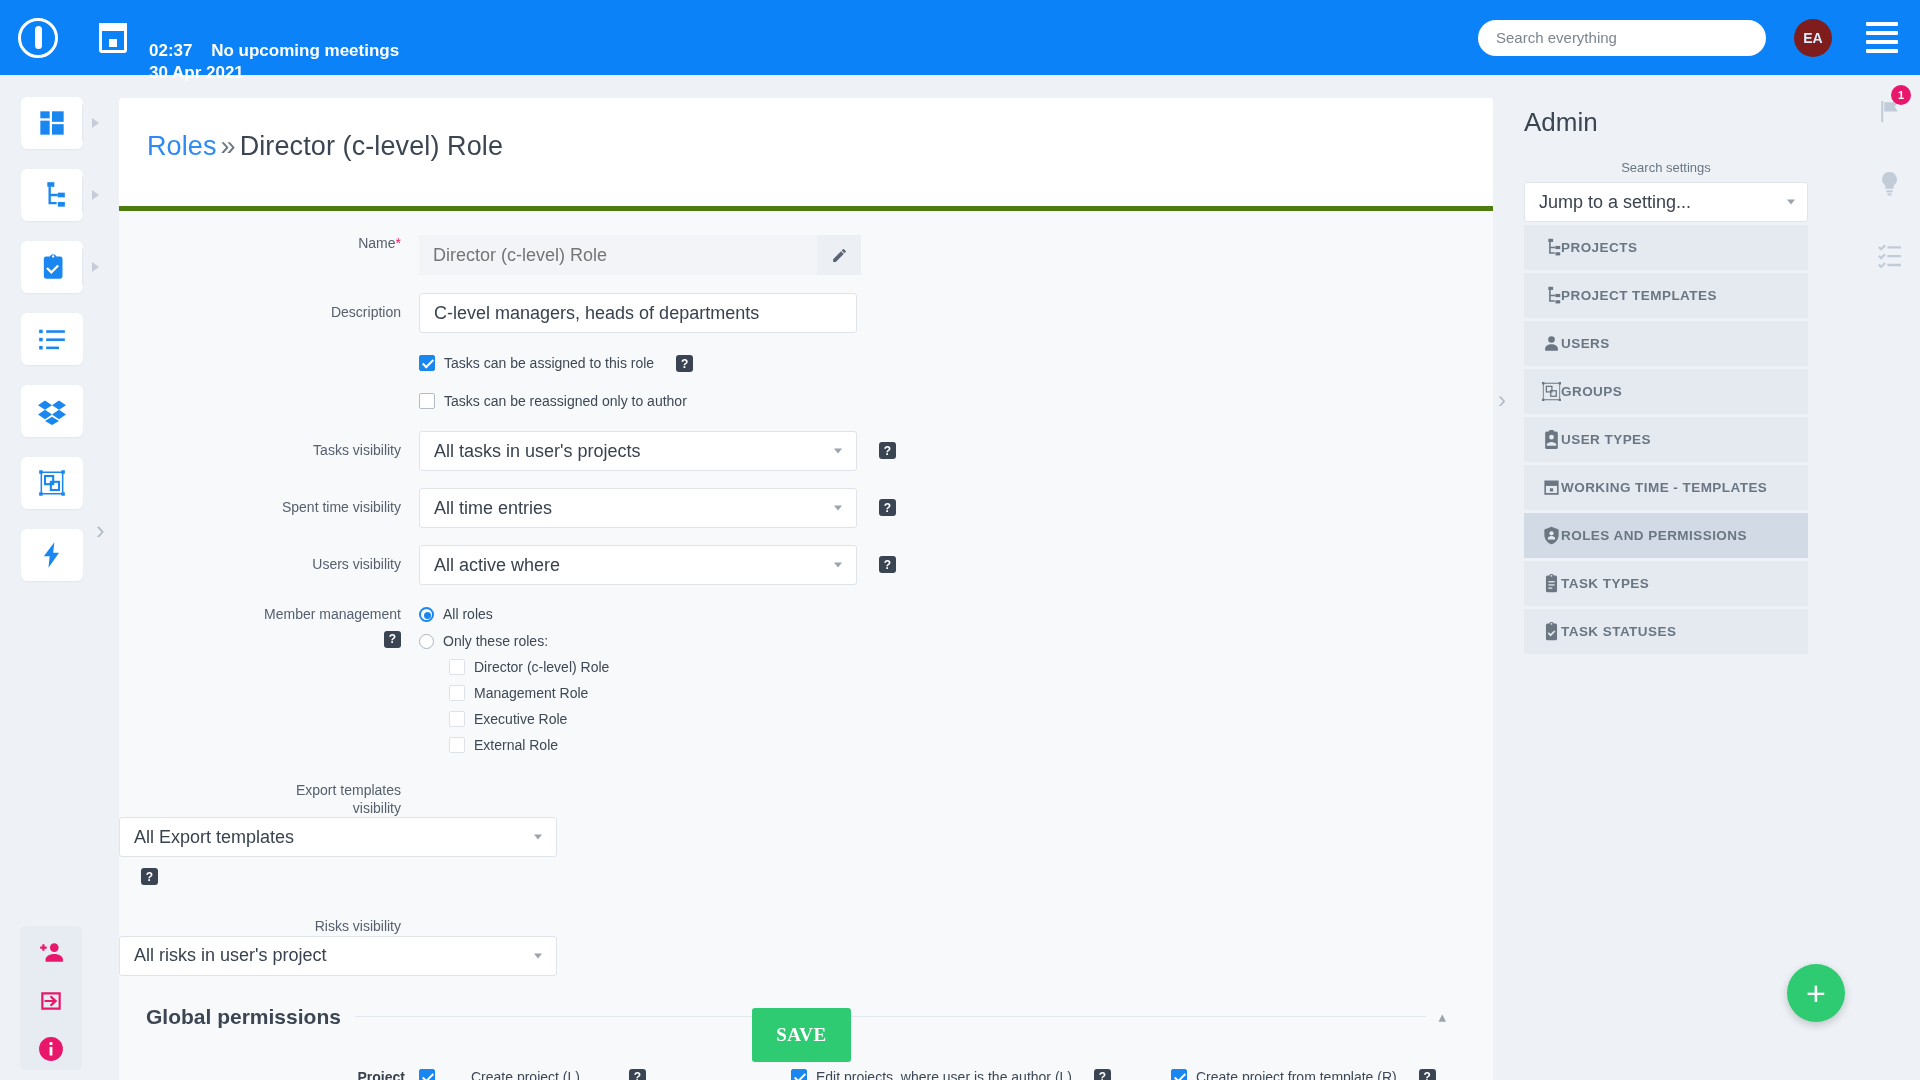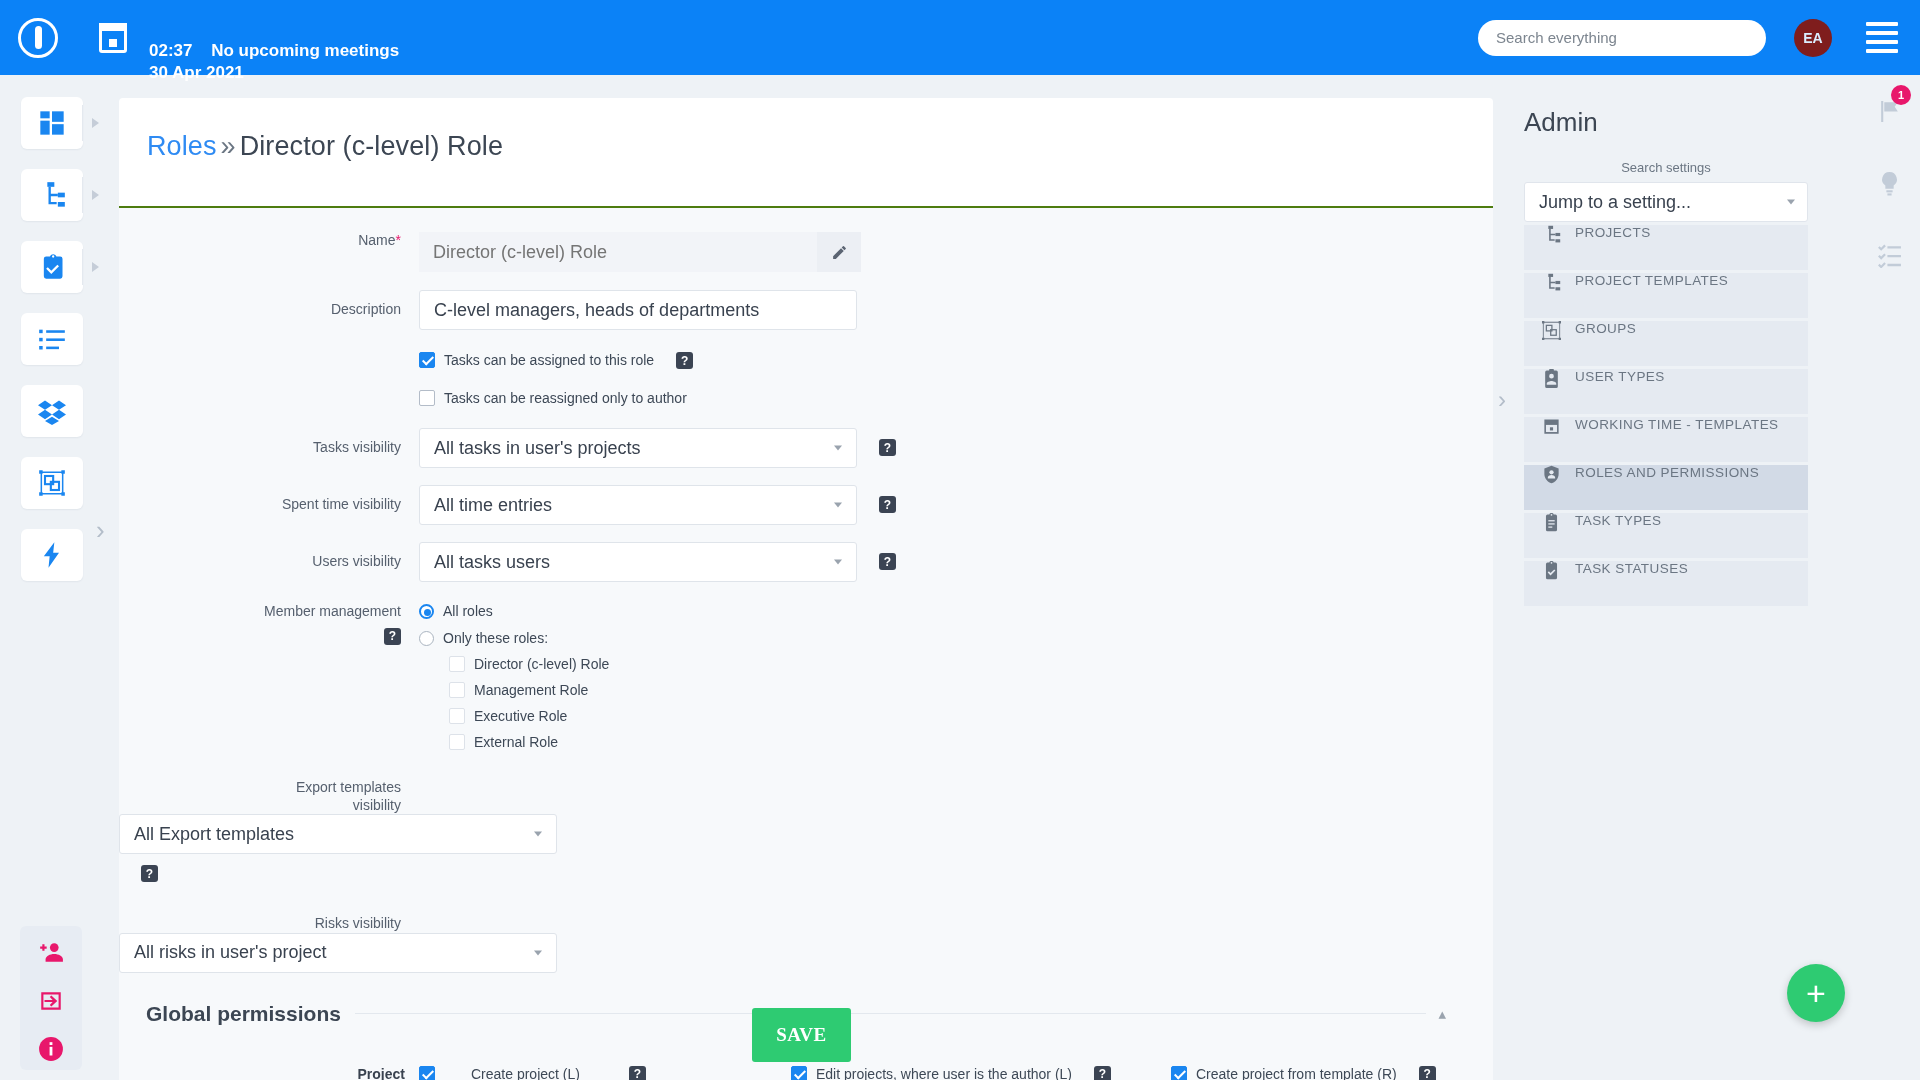--- a/index.html
+++ b/index.html
@@ -86,21 +86,21 @@
     border-radius: 4px 4px 0 0;
   }
   .breadcrumb {
     padding: 33px 0 0 28px; font-size: 27px; color:#3c4653; letter-spacing:.1px;
   }
   .breadcrumb a { color:#2f8bf3; text-decoration:none; }
   .breadcrumb .sep { color:#6b7683; margin:0 4px; }
 
   .form-body {
     position:absolute; top:108px; left:0; right:0; bottom:0; background:#f7f9fb;
-    border-top:2px solid #4d7c0f; overflow:hidden;
+    border-top:5px solid #4d7c0f; overflow:hidden;
   }
 
   .row { display:flex; align-items:flex-start; }
   .lbl {
     width: 300px; text-align:right; padding-right: 18px; font-size:14px; color:#56606e;
     line-height:1.25;
   }
   .req { color:#e8176b; }
 
   .field-name {
@@ -178,21 +178,21 @@
     margin: 7px 0 0 24px; width: 284px; height: 40px; background:#fff; border:1px solid #e0e5ec;
     border-radius:3px; display:flex; align-items:center; padding:0 14px; font-size:18px; color:#39424f;
     position:relative; cursor:pointer;
   }
   .jump-sel .caret {
     position:absolute; right:12px; top:50%; transform:translateY(-50%);
     width:0;height:0;border-top:5px solid #9aa3ae;border-left:4.5px solid transparent;border-right:4.5px solid transparent;
   }
   .adm-item {
     margin: 3px 0 0 24px; width: 284px; height: 45px; background:#e5eaf1; display:flex;
-    align-items:flex-start; gap:14px; padding-left:18px; cursor:pointer;
+    align-items:center; padding-left:18px; cursor:pointer;font-weight:bold;
   }
   .adm-item.active { background:#d2dae6; }
   .adm-item svg { width:19px; height:19px; fill:#6b7683; flex:none; }
   .adm-item span { font-size:13.5px; color:#6b7683; letter-spacing:.45px; }
   .adm-chevron { position:absolute; left:1498px; top:386px; font-size:24px; color:#b3bdc9; font-weight:300; }
 
   
   .right-strip { position:absolute; right:0; top:75px; width:62px; height:1005px; }
   .rs-item { width:62px; height:72px; display:flex; align-items:center; justify-content:center; position:relative; cursor:pointer; }
   .rs-item svg { width:25px; height:25px; fill:#c2ccd8; }
@@ -375,21 +375,21 @@
       <div class="sel">
         <span>All time entries</span>
         <span class="caret"></span>
       </div>
       <div class="help" style="margin:11px 0 0 22px;">?</div>
     </div>
 
     <div class="row" style="margin-top:17px;">
       <div class="lbl" style="padding-top:11px;">Users visibility</div>
       <div class="sel">
-        <span>All tasks users</span>
+        <span>All active where</span>
         <span class="caret"></span>
       </div>
       <div class="help" style="margin:11px 0 0 22px;">?</div>
     </div>
 
     <div class="row" style="margin-top:21px;">
       <div class="lbl">
         <div>Member management</div>
         <div style="display:flex;justify-content:flex-end;margin-top:7px;">
           <div class="help">?</div>
@@ -496,20 +496,27 @@
     <svg viewBox="0 0 24 24">
         <rect x="8" y="1" width="6" height="4"></rect>
         <rect x="17" y="10" width="6" height="4"></rect>
         <rect x="17" y="18" width="6" height="4"></rect>
         <path d="M9 5v15h7v-2H11V13h6v-2h-6V5z"></path>
       </svg>
     <span>PROJECT TEMPLATES</span>
   </div>
   <div class="adm-item">
     <svg viewBox="0 0 24 24">
+        <circle cx="12" cy="7" r="4.2"></circle>
+        <path d="M12 13c-4.4 0-8 2.4-8 5.4V21h16v-2.6c0-3-3.6-5.4-8-5.4z"></path>
+      </svg>
+    <span>USERS</span>
+  </div>
+  <div class="adm-item">
+    <svg viewBox="0 0 24 24">
       <path d="M0 0h3v3H0zM21 0h3v3h-3zM0 21h3v3H0zM21 21h3v3h-3zM1.5 1.1h21v1.1h-21zM1.5 21.8h21v1.1h-21zM1.1 1.5h1.1v21H1.1zM21.8 1.5h1.1v21h-1.1z"></path>
       <rect x="5.5" y="5.5" width="7" height="7" fill="none" stroke="#6b7683" stroke-width="1.6"></rect>
       <rect x="11" y="11" width="7" height="7" fill="none" stroke="#6b7683" stroke-width="1.6"></rect>
     </svg>
     <span>GROUPS</span>
   </div>
   <div class="adm-item">
     <svg viewBox="0 0 24 24">
       <path d="M18 2h-3V1a1 1 0 0 0-1-1h-4a1 1 0 0 0-1 1v1H6a2 2 0 0 0-2 2v18a2 2 0 0 0 2 2h12a2 2 0 0 0 2-2V4a2 2 0 0 0-2-2zm-6 4a3 3 0 1 1 0 6 3 3 0 0 1 0-6zm6 14H6v-1.5c0-2.2 4-3.4 6-3.4s6 1.2 6 3.4z"></path>
     </svg>

